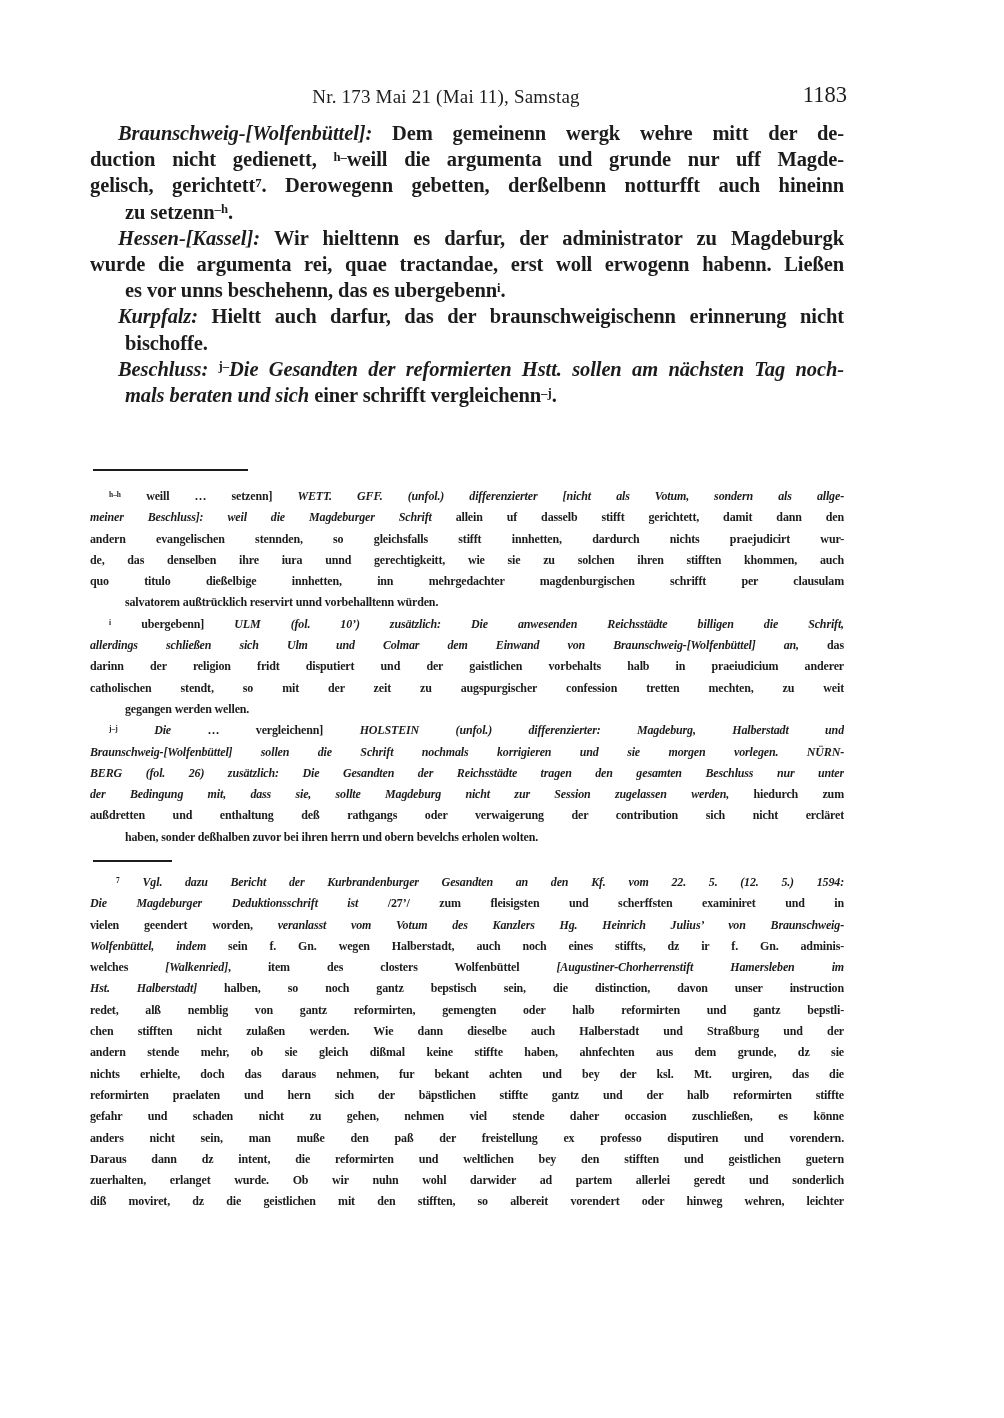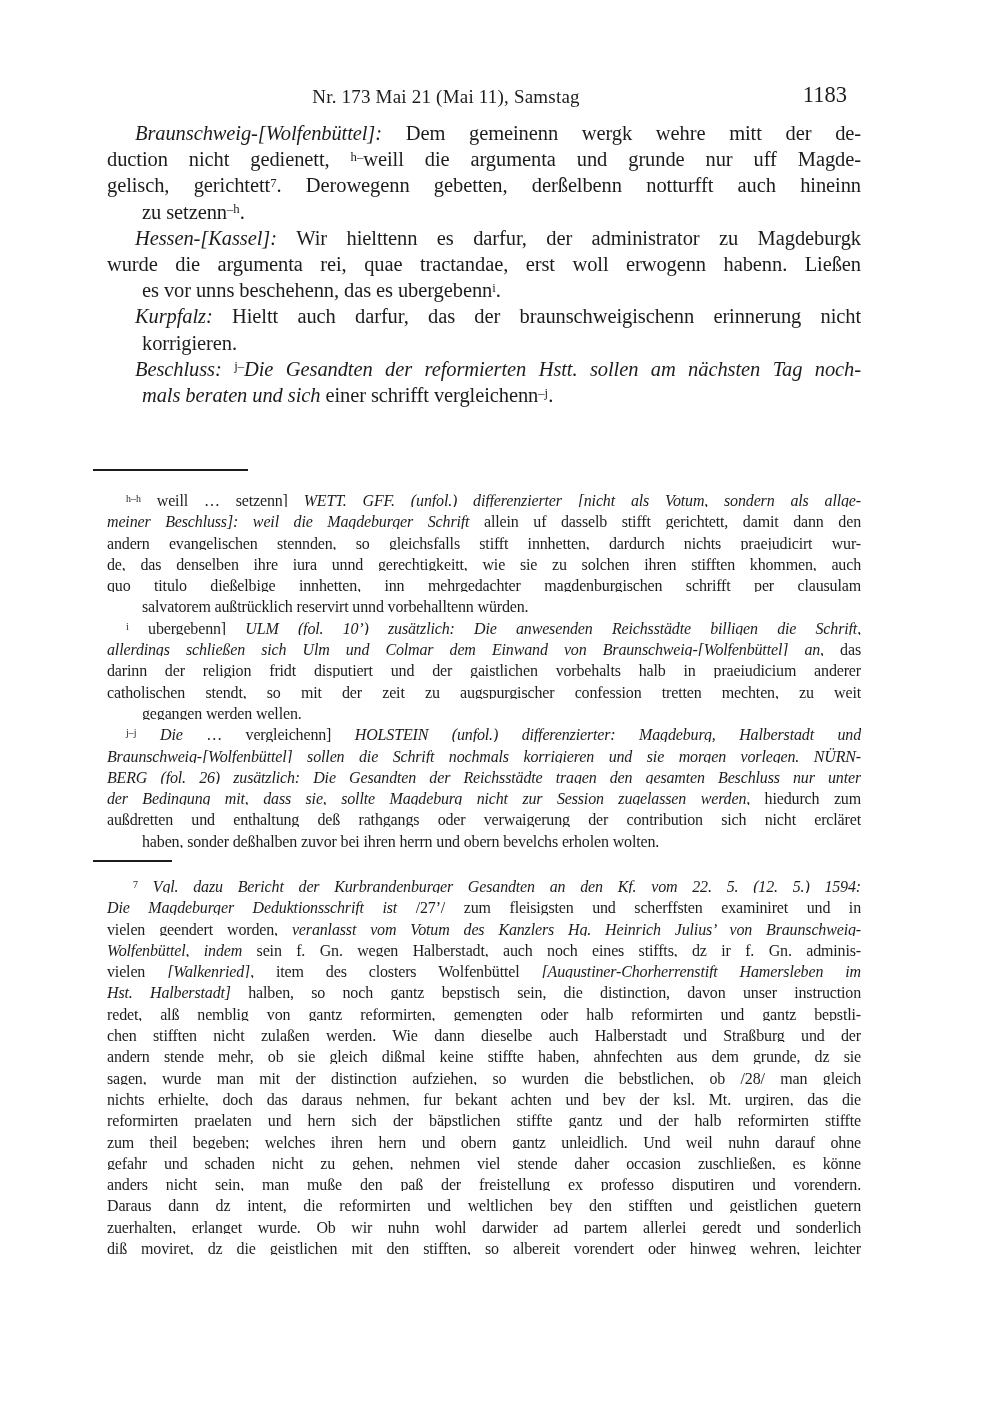--- a/index.html
+++ b/index.html
@@ -7,23 +7,23 @@
     position:relative;width:928px;height:1418px;background:#ffffff;
     color:#1c1c1c;font-family:"Liberation Serif",serif;overflow:hidden;
   }
   .header{position:absolute;left:93px;top:84px;width:754px;height:26px;}
   .running-title{
     position:absolute;left:0;right:0;top:2px;text-align:center;
     font-size:19px;letter-spacing:0.2px;transform:translateX(-24px);
   }
   .page-number{position:absolute;right:0;top:-2px;font-size:22.5px;}
 
-  .text-block{position:absolute;left:107px;width:754px;}
+  .text-block{position:absolute;left:90px;width:754px;font-weight:bold;}
   .main-text{top:120px;font-size:20.5px;line-height:26.2px;letter-spacing:-0.1px;}
-  .note-text{font-size:16px;line-height:30px;letter-spacing:-0.15px;}
+  .note-text{font-size:12px;line-height:20px;letter-spacing:-0.15px;}
   .apparatus{top:486px;}
   .footnotes{top:872px;}
 
   .line{text-align:justify;text-align-last:justify;overflow:hidden;}
   .main-text .line{height:26.2px;}
   .note-text .line{height:21.3px;}
   .line.last{text-align-last:left;margin-left:35px;}
   .main-text .line.first{text-indent:28px;}
   .apparatus .line.first{text-indent:19px;}
   .footnotes .line.first{text-indent:26px;}
@@ -52,21 +52,21 @@
         <div class="line"><span class="run-r">gelisch, gerichtett</span><span class="run-s">7</span><span class="run-r">. Derowegenn gebetten, derßelbenn notturfft auch hineinn</span></div>
         <div class="line last"><span class="run-r">zu setzenn</span><span class="run-s">–h</span><span class="run-r">.</span></div>
       </div>
       <div class="para">
         <div class="line first"><span class="run-i">Hessen-[Kassel]: </span><span class="run-r">Wir hielttenn es darfur, der administrator zu Magdeburgk</span></div>
         <div class="line"><span class="run-r">wurde die argumenta rei, quae tractandae, erst woll erwogenn habenn. Ließen</span></div>
         <div class="line last"><span class="run-r">es vor unns beschehenn, das es ubergebenn</span><span class="run-s">i</span><span class="run-r">.</span></div>
       </div>
       <div class="para">
         <div class="line first"><span class="run-i">Kurpfalz: </span><span class="run-r">Hieltt auch darfur, das der braunschweigischenn erinnerung nicht</span></div>
-        <div class="line last"><span class="run-r">korrigieren.</span></div>
+        <div class="line last"><span class="run-r">bischoffe.</span></div>
       </div>
       <div class="para">
         <div class="line first"><span class="run-i">Beschluss: </span><span class="run-s">j–</span><span class="run-i">Die Gesandten der reformierten Hstt. sollen am nächsten Tag noch-</span></div>
         <div class="line last"><span class="run-i">mals beraten und sich </span><span class="run-r">einer schrifft vergleichenn</span><span class="run-s">–j</span><span class="run-r">.</span></div>
       </div>
     </div>
 
   <div class="rule rule-apparatus"></div>
 
   <div class="text-block note-text apparatus">
@@ -96,29 +96,27 @@
     </div>
 
   <div class="rule rule-footnote"></div>
 
   <div class="text-block note-text footnotes">
       <div class="para">
         <div class="line first"><span class="run-s">7</span><span class="run-i"> Vgl. dazu Bericht der Kurbrandenburger Gesandten an den Kf. vom 22. 5. (12. 5.) 1594:</span></div>
         <div class="line"><span class="run-i">Die Magdeburger Deduktionsschrift ist </span><span class="run-r">/27’/ zum fleisigsten und scherffsten examiniret und in</span></div>
         <div class="line"><span class="run-r">vielen geendert worden, </span><span class="run-i">veranlasst vom Votum des Kanzlers Hg. Heinrich Julius’ von Braunschweig-</span></div>
         <div class="line"><span class="run-i">Wolfenbüttel, indem </span><span class="run-r">sein f. Gn. wegen Halberstadt, auch noch eines stiffts, dz ir f. Gn. adminis-</span></div>
-        <div class="line"><span class="run-r">vielen </span><span class="run-i">[Walkenried]</span><span class="run-r">, item des closters Wolfenbüttel </span><span class="run-i">[Augustiner-Chorherrenstift Hamersleben im</span></div>
+        <div class="line"><span class="run-r">welches </span><span class="run-i">[Walkenried]</span><span class="run-r">, item des closters Wolfenbüttel </span><span class="run-i">[Augustiner-Chorherrenstift Hamersleben im</span></div>
         <div class="line"><span class="run-i">Hst. Halberstadt] </span><span class="run-r">halben, so noch gantz bepstisch sein, die distinction, davon unser instruction</span></div>
         <div class="line"><span class="run-r">redet, alß nemblig von gantz reformirten, gemengten oder halb reformirten und gantz bepstli-</span></div>
         <div class="line"><span class="run-r">chen stifften nicht zulaßen werden. Wie dann dieselbe auch Halberstadt und Straßburg und der</span></div>
         <div class="line"><span class="run-r">andern stende mehr, ob sie gleich dißmal keine stiffte haben, ahnfechten aus dem grunde, dz sie</span></div>
-        <div class="line"><span class="run-r">sagen, wurde man mit der distinction aufziehen, so wurden die bebstlichen, ob /28/ man gleich</span></div>
         <div class="line"><span class="run-r">nichts erhielte, doch das daraus nehmen, fur bekant achten und bey der ksl. Mt. urgiren, das die</span></div>
         <div class="line"><span class="run-r">reformirten praelaten und hern sich der bäpstlichen stiffte gantz und der halb reformirten stiffte</span></div>
-        <div class="line"><span class="run-r">zum theil begeben; welches ihren hern und obern gantz unleidlich. Und weil nuhn darauf ohne</span></div>
         <div class="line"><span class="run-r">gefahr und schaden nicht zu gehen, nehmen viel stende daher occasion zuschließen, es könne</span></div>
         <div class="line"><span class="run-r">anders nicht sein, man muße den paß der freistellung ex professo disputiren und vorendern.</span></div>
         <div class="line"><span class="run-r">Daraus dann dz intent, die reformirten und weltlichen bey den stifften und geistlichen guetern</span></div>
         <div class="line"><span class="run-r">zuerhalten, erlanget wurde. Ob wir nuhn wohl darwider ad partem allerlei geredt und sonderlich</span></div>
         <div class="line"><span class="run-r">diß moviret, dz die geistlichen mit den stifften, so albereit vorendert oder hinweg wehren, leichter</span></div>
       </div>
     </div>
 
 </div>
 

